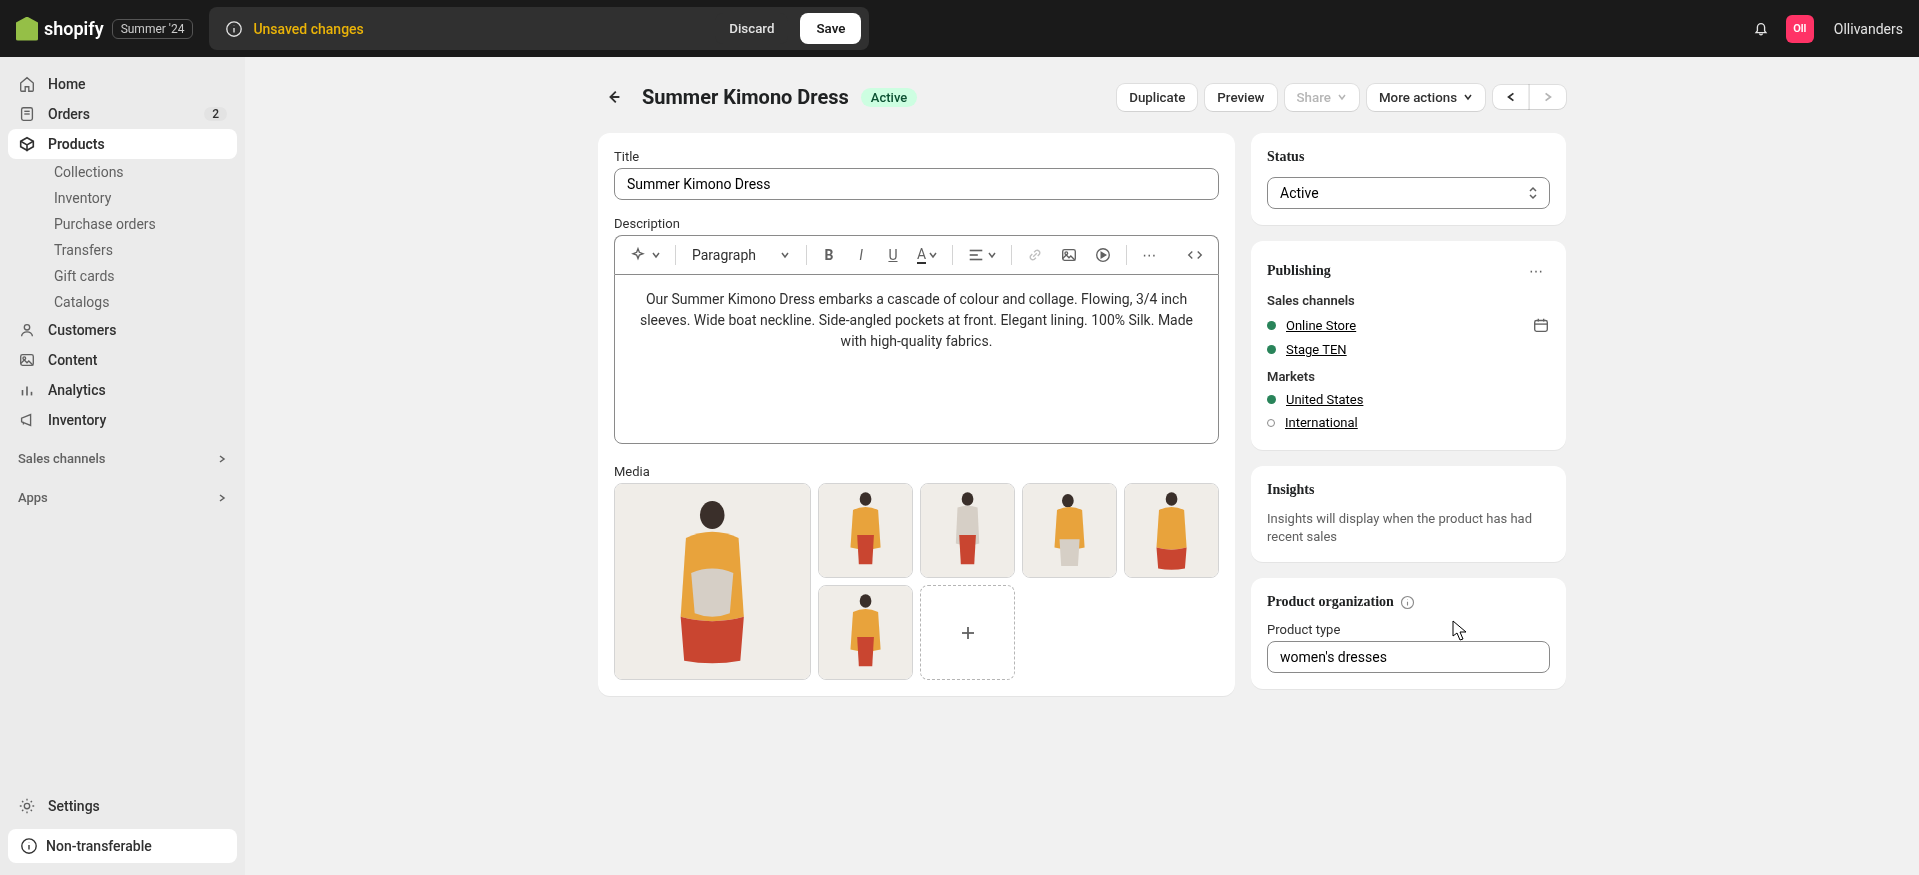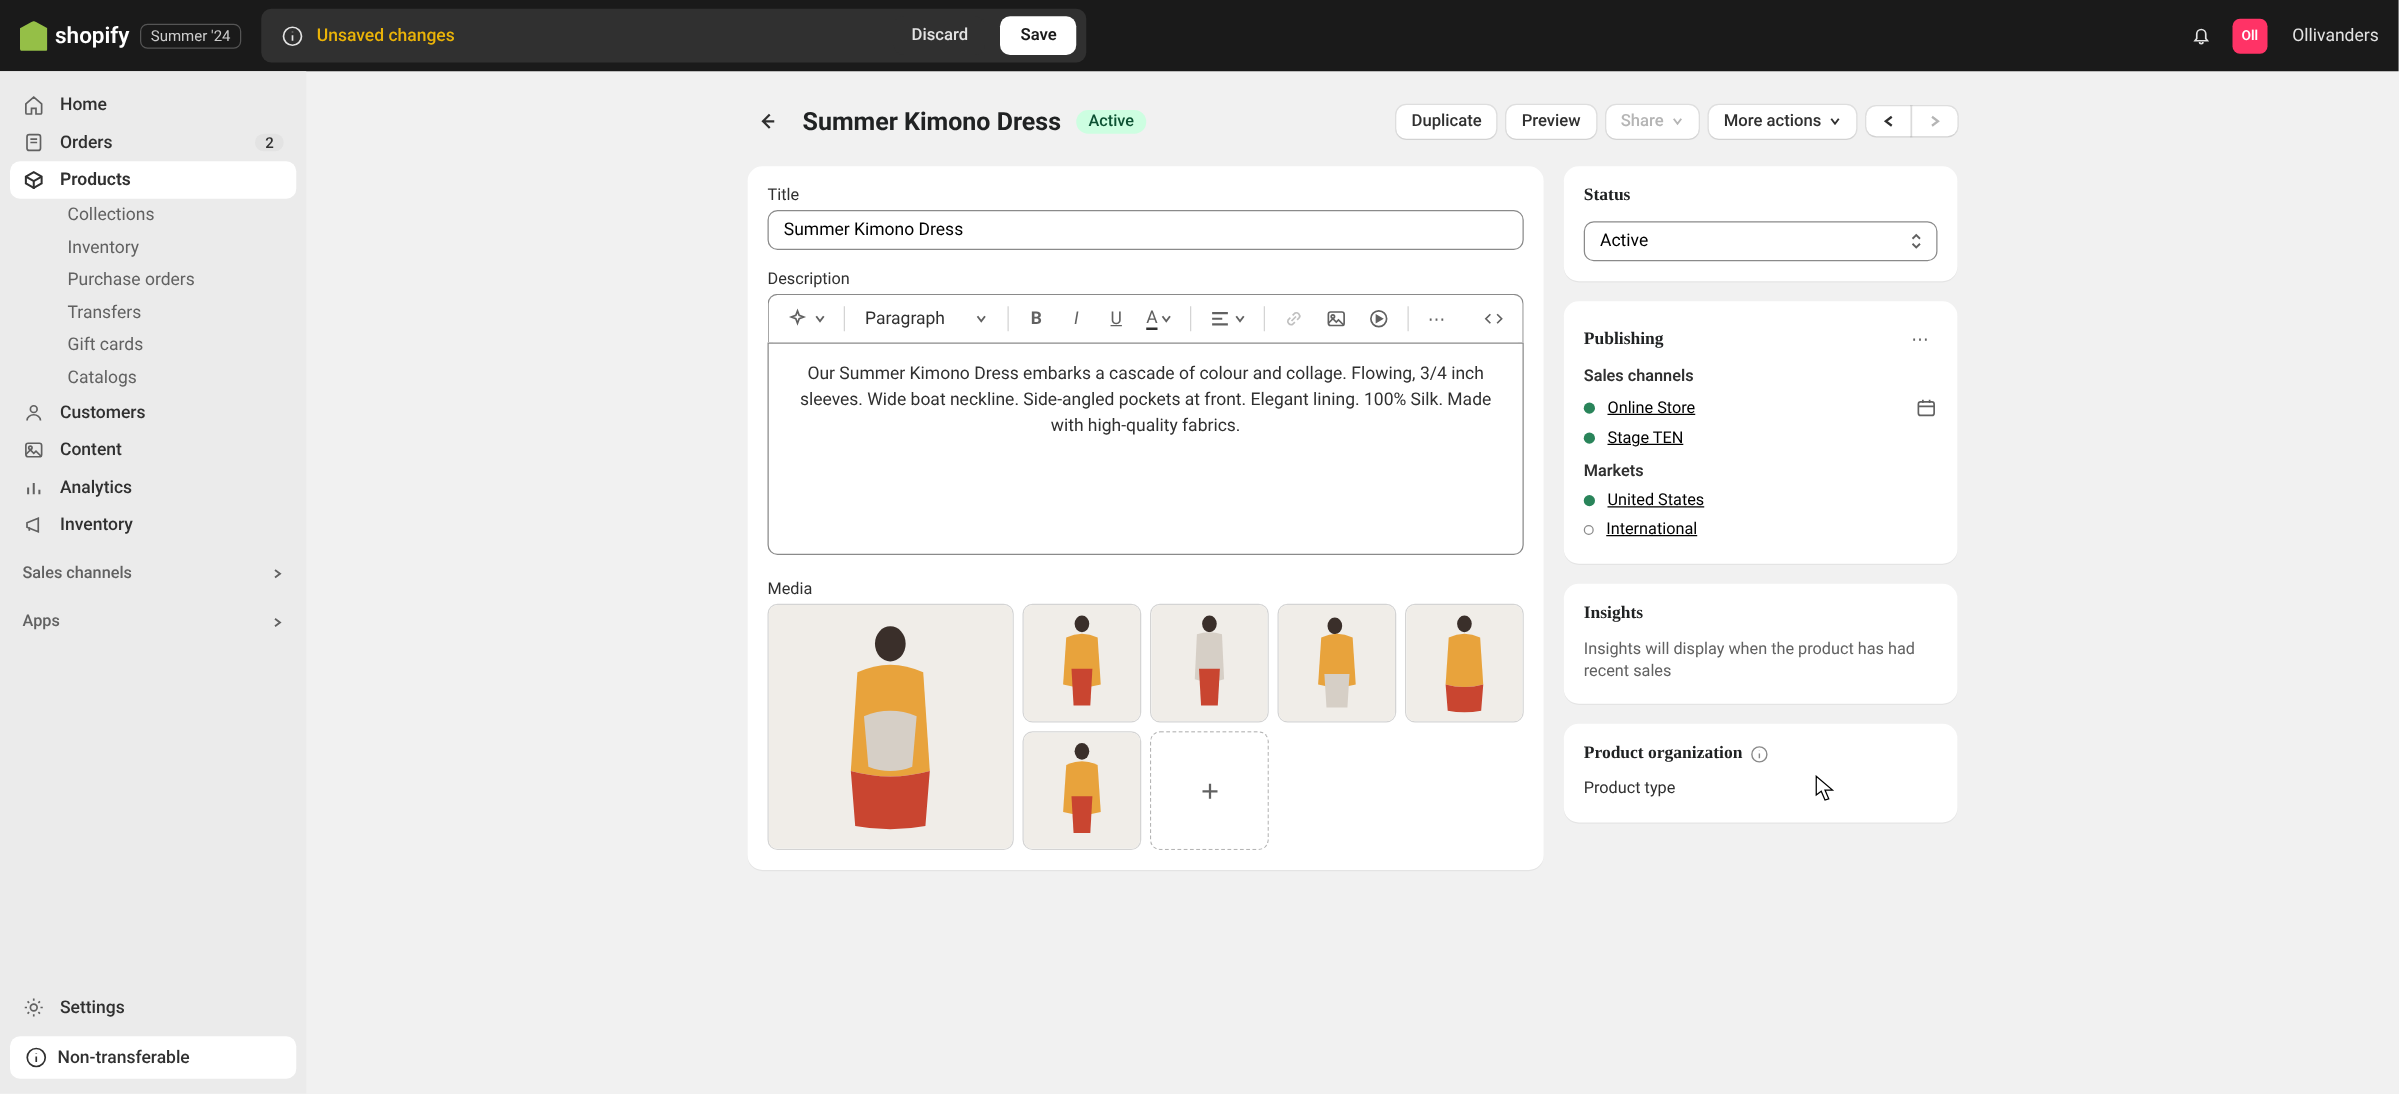--- a/index.html
+++ b/index.html
@@ -465,20 +465,21 @@
           <div class="card">
             <div class="org-header" style="margin-bottom:12px">
               <h3 style="margin:0">Product organization</h3>
               <svg class="icon-svg" style="width:15px;height:15px" viewBox="0 0 20 20" fill="none" stroke="#8a8a8a" stroke-width="1.5">
                   <circle cx="10" cy="10" r="8"></circle>
                   <line x1="10" y1="6" x2="10" y2="6.5"></line>
                   <line x1="10" y1="9" x2="10" y2="14"></line>
                 </svg>
             </div>
             <label class="label">Product type</label>
+            <input class="text-input" value="women's dresses" style="">
           </div>
         </div>
       </div>
     </div>
   </div>
 </div>
 
 <svg class="cursor" style="left:1452px;top:620px" width="18" height="22" viewBox="0 0 18 22">
     <path d="M1 1 L1 16 L5 13 L8 20 L11 19 L8 12 L14 12 Z" fill="white" stroke="black" stroke-width="1"></path>
   </svg>

